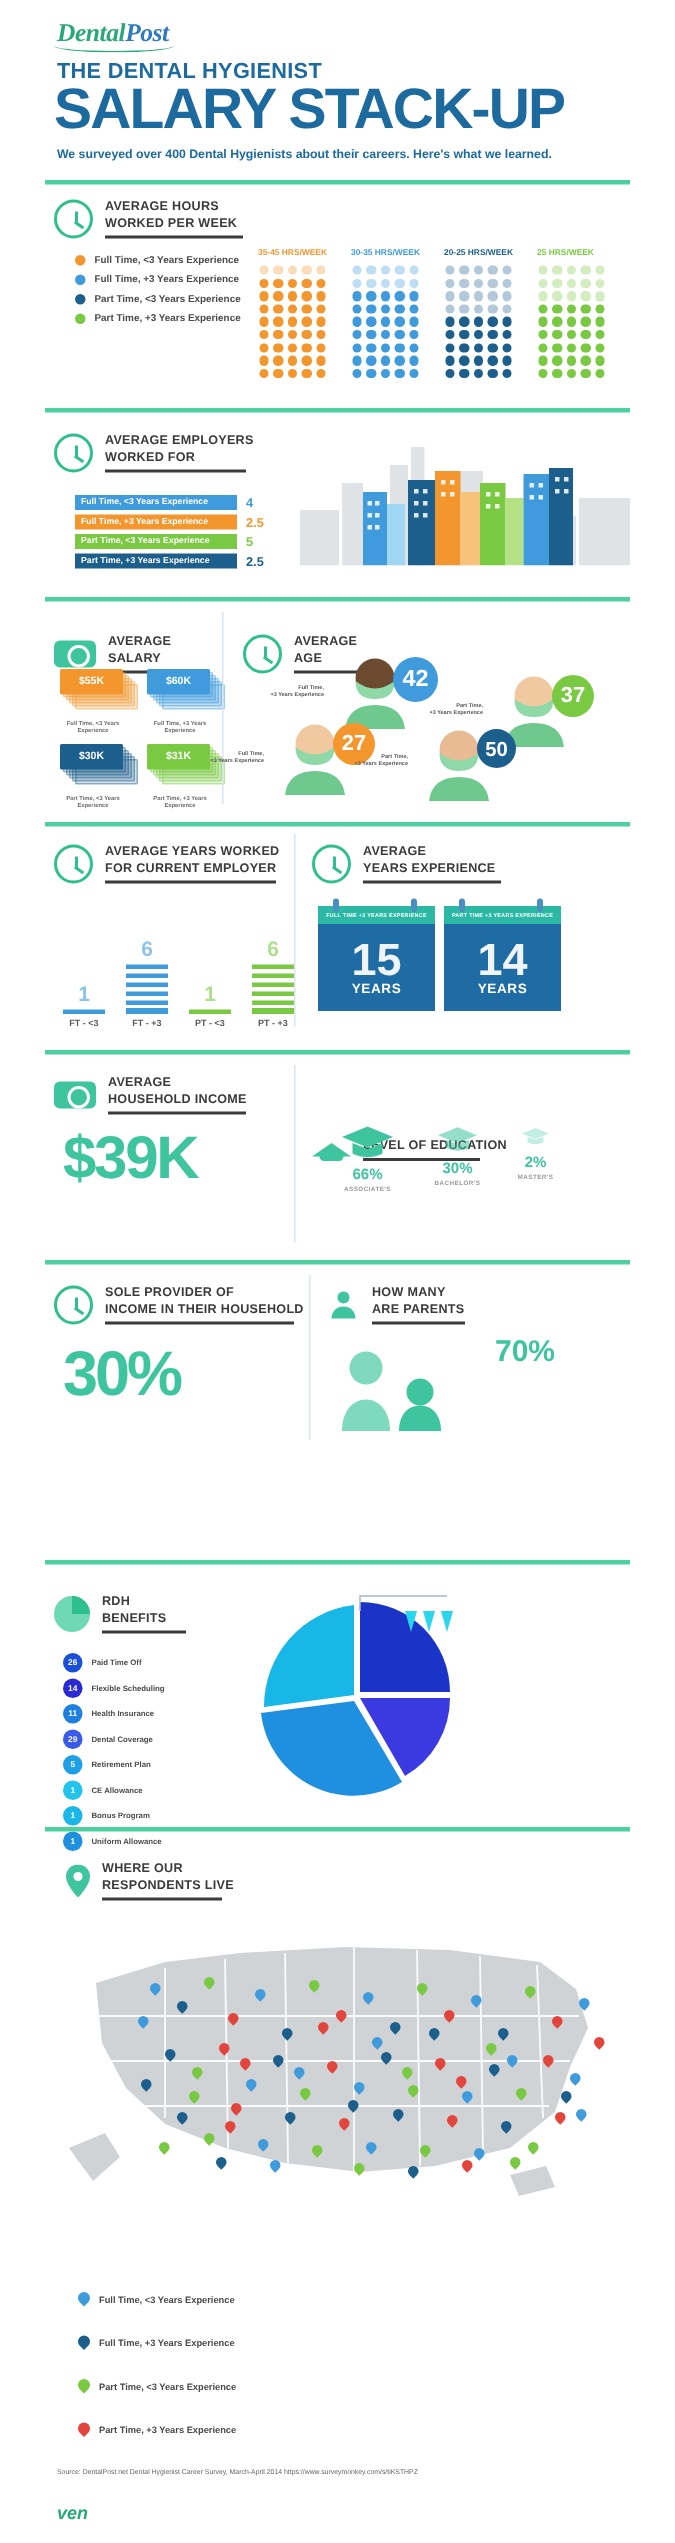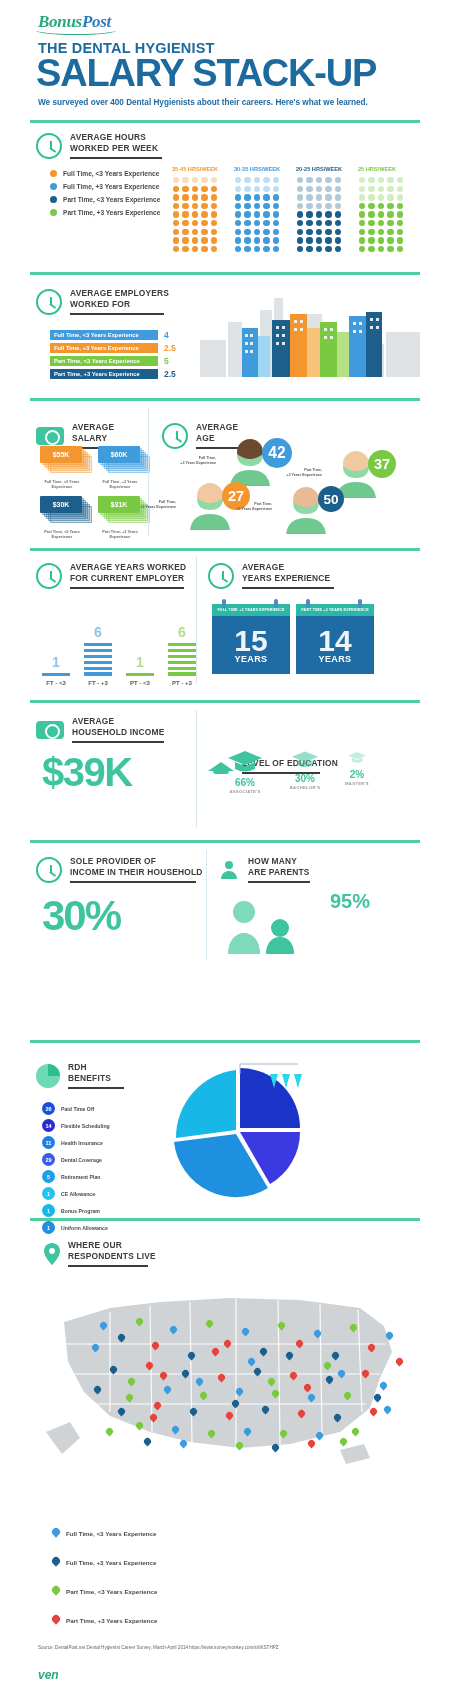--- a/index.html
+++ b/index.html
@@ -123,21 +123,21 @@
 
   .source { position:absolute; left:38px; top:1645px; font-size:4.6px; color:#666; }
   .ven { position:absolute; left:38px; top:1668px; font-size:12px; font-weight:bold;
          color:#2aa879; font-style:italic; }
 </style>
 </head>
 <body>
 
 <div class="page">
 
-  <div class="logo"><span class="d">Bonus</span><span class="p">Post</span></div>
+  <div class="logo"><span class="d">Dental</span><span class="p">Post</span></div>
   <div class="logo-swoosh"></div>
   <div class="kicker">THE DENTAL HYGIENIST</div>
   <div class="title">SALARY STACK-UP</div>
   <div class="subtitle">We surveyed over 400 Dental Hygienists about their careers. Here's what we learned.</div>
 
   <div class="divider" style="top:120px"></div>
   <div class="sec-head" style="left:36px;top:132px">
     <div class="clock"></div>
     <div>
         <div class="sec-title">AVERAGE HOURS<br>WORKED PER WEEK</div>
@@ -661,21 +661,21 @@
         <div class="sec-title">HOW MANY<br>ARE PARENTS</div>
         <div class="sec-rule" style="width:62px"></div>
       </div>
   </div>
   <svg style="position:absolute;left:222px;top:898px" width="100" height="56" viewBox="0 0 100 56">
     <circle cx="22" cy="14" r="11" fill="#7fd9bd"></circle>
     <path d="M6 56c0-13 7-21 16-21s16 8 16 21z" fill="#7fd9bd"></path>
     <circle cx="58" cy="30" r="9" fill="#3fc4a0"></circle>
     <path d="M44 56c0-11 6-17 14-17s14 6 14 17z" fill="#3fc4a0"></path>
   </svg>
-  <div class="pct45" style="left:330px;top:890px">95%</div>
+  <div class="pct45" style="left:330px;top:890px">70%</div>
 
   <div class="divider" style="top:1040px"></div>
   <div class="sec-head" style="left:36px;top:1062px">
     <div class="pie-icon"></div>
     <div>
         <div class="sec-title">RDH<br>BENEFITS</div>
         <div class="sec-rule" style="width:56px"></div>
       </div>
   </div>
   <div id="ben-list">

